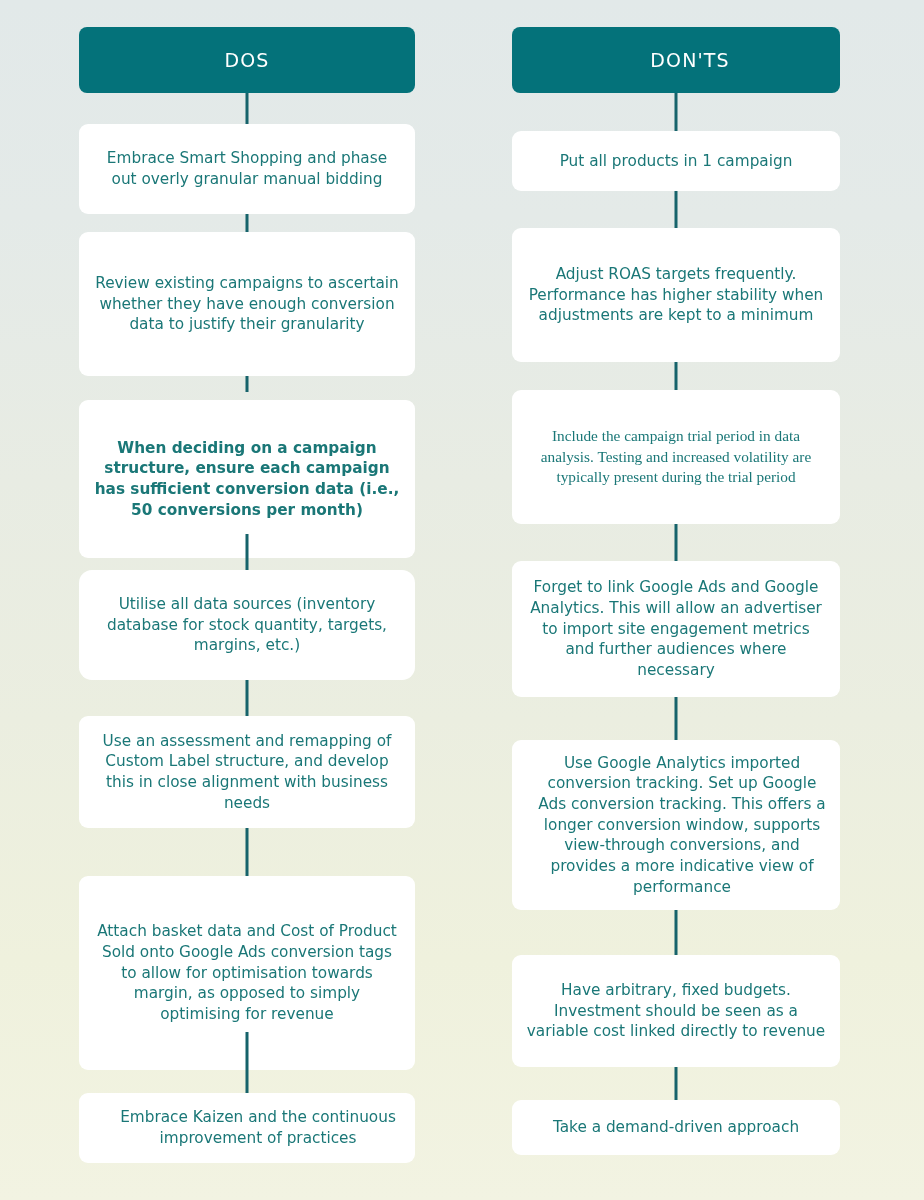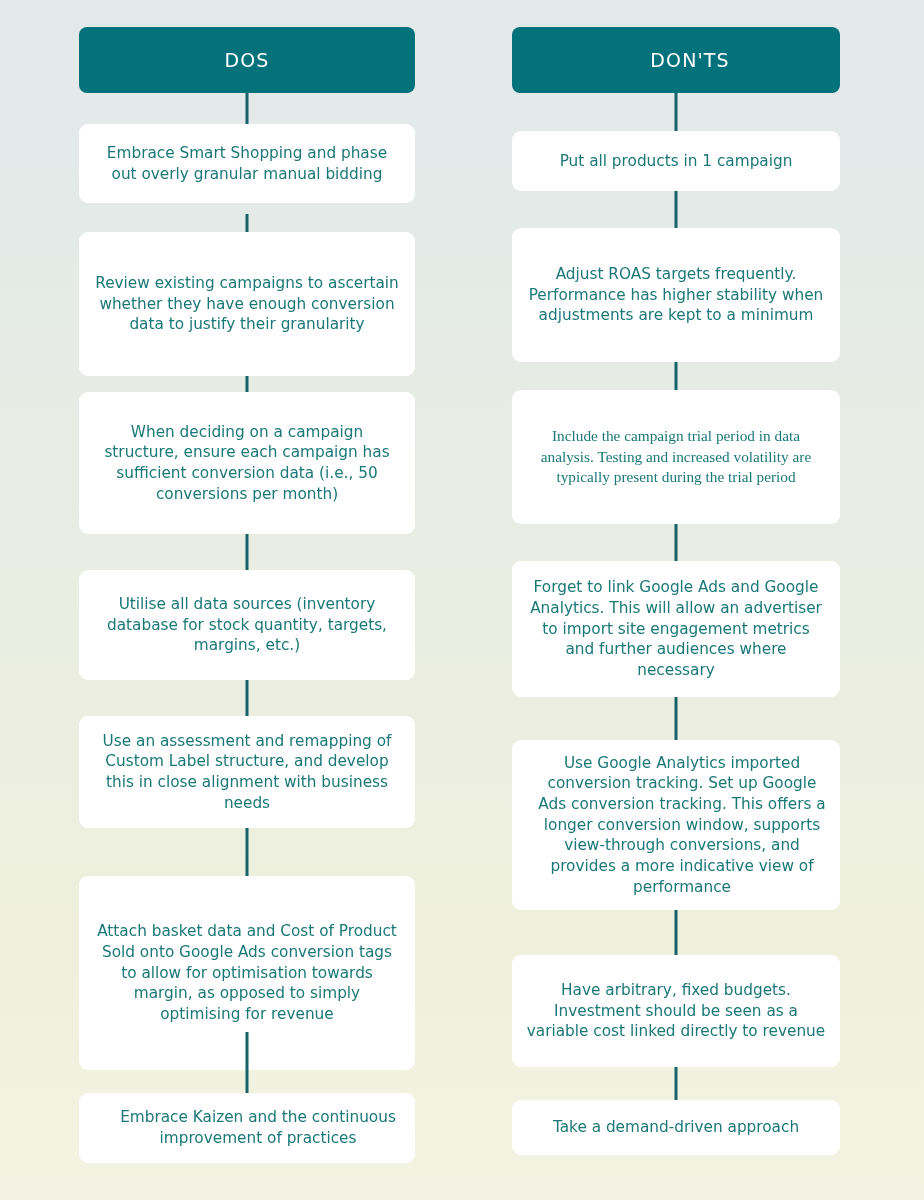--- a/index.html
+++ b/index.html
@@ -87,39 +87,39 @@
 <body>
 
 <div id="board">
 
   <div class="column dos">
 
     <div class="col-header" style="top:27px; height:66px;">DOS</div>
 
     <div class="connector" style="top:93px;  height:31px;"></div>
 
-    <div class="card" style="top:124px; height:79px;">
+    <div class="card" style="top:124px; height:90px;">
       <span class="card-text">Embrace Smart Shopping and phase out overly granular manual bidding</span>
     </div>
 
     <div class="connector" style="top:214px; height:18px;"></div>
 
     <div class="card" style="top:232px; height:144px;">
       <span class="card-text">Review existing campaigns to ascertain whether they have enough conversion data to justify their granularity</span>
     </div>
 
     <div class="connector" style="top:376px; height:16px;"></div>
 
-    <div class="card" style="top:392px; height:142px;">
+    <div class="card" style="top:400px; height:158px;font-weight:bold;">
       <span class="card-text">When deciding on a campaign structure, ensure each campaign has sufficient conversion data (i.e., 50 conversions per month)</span>
     </div>
 
     <div class="connector" style="top:534px; height:36px;"></div>
 
-    <div class="card" style="top:570px; height:110px;">
+    <div class="card" style="top:570px; height:110px;border-radius:13px;">
       <span class="card-text">Utilise all data sources (inventory database for stock quantity, targets, margins, etc.)</span>
     </div>
 
     <div class="connector" style="top:680px; height:36px;"></div>
 
     <div class="card" style="top:716px; height:112px;">
       <span class="card-text">Use an assessment and remapping of Custom Label structure, and develop this in close alignment with business needs</span>
     </div>
 
     <div class="connector" style="top:828px; height:48px;"></div>

